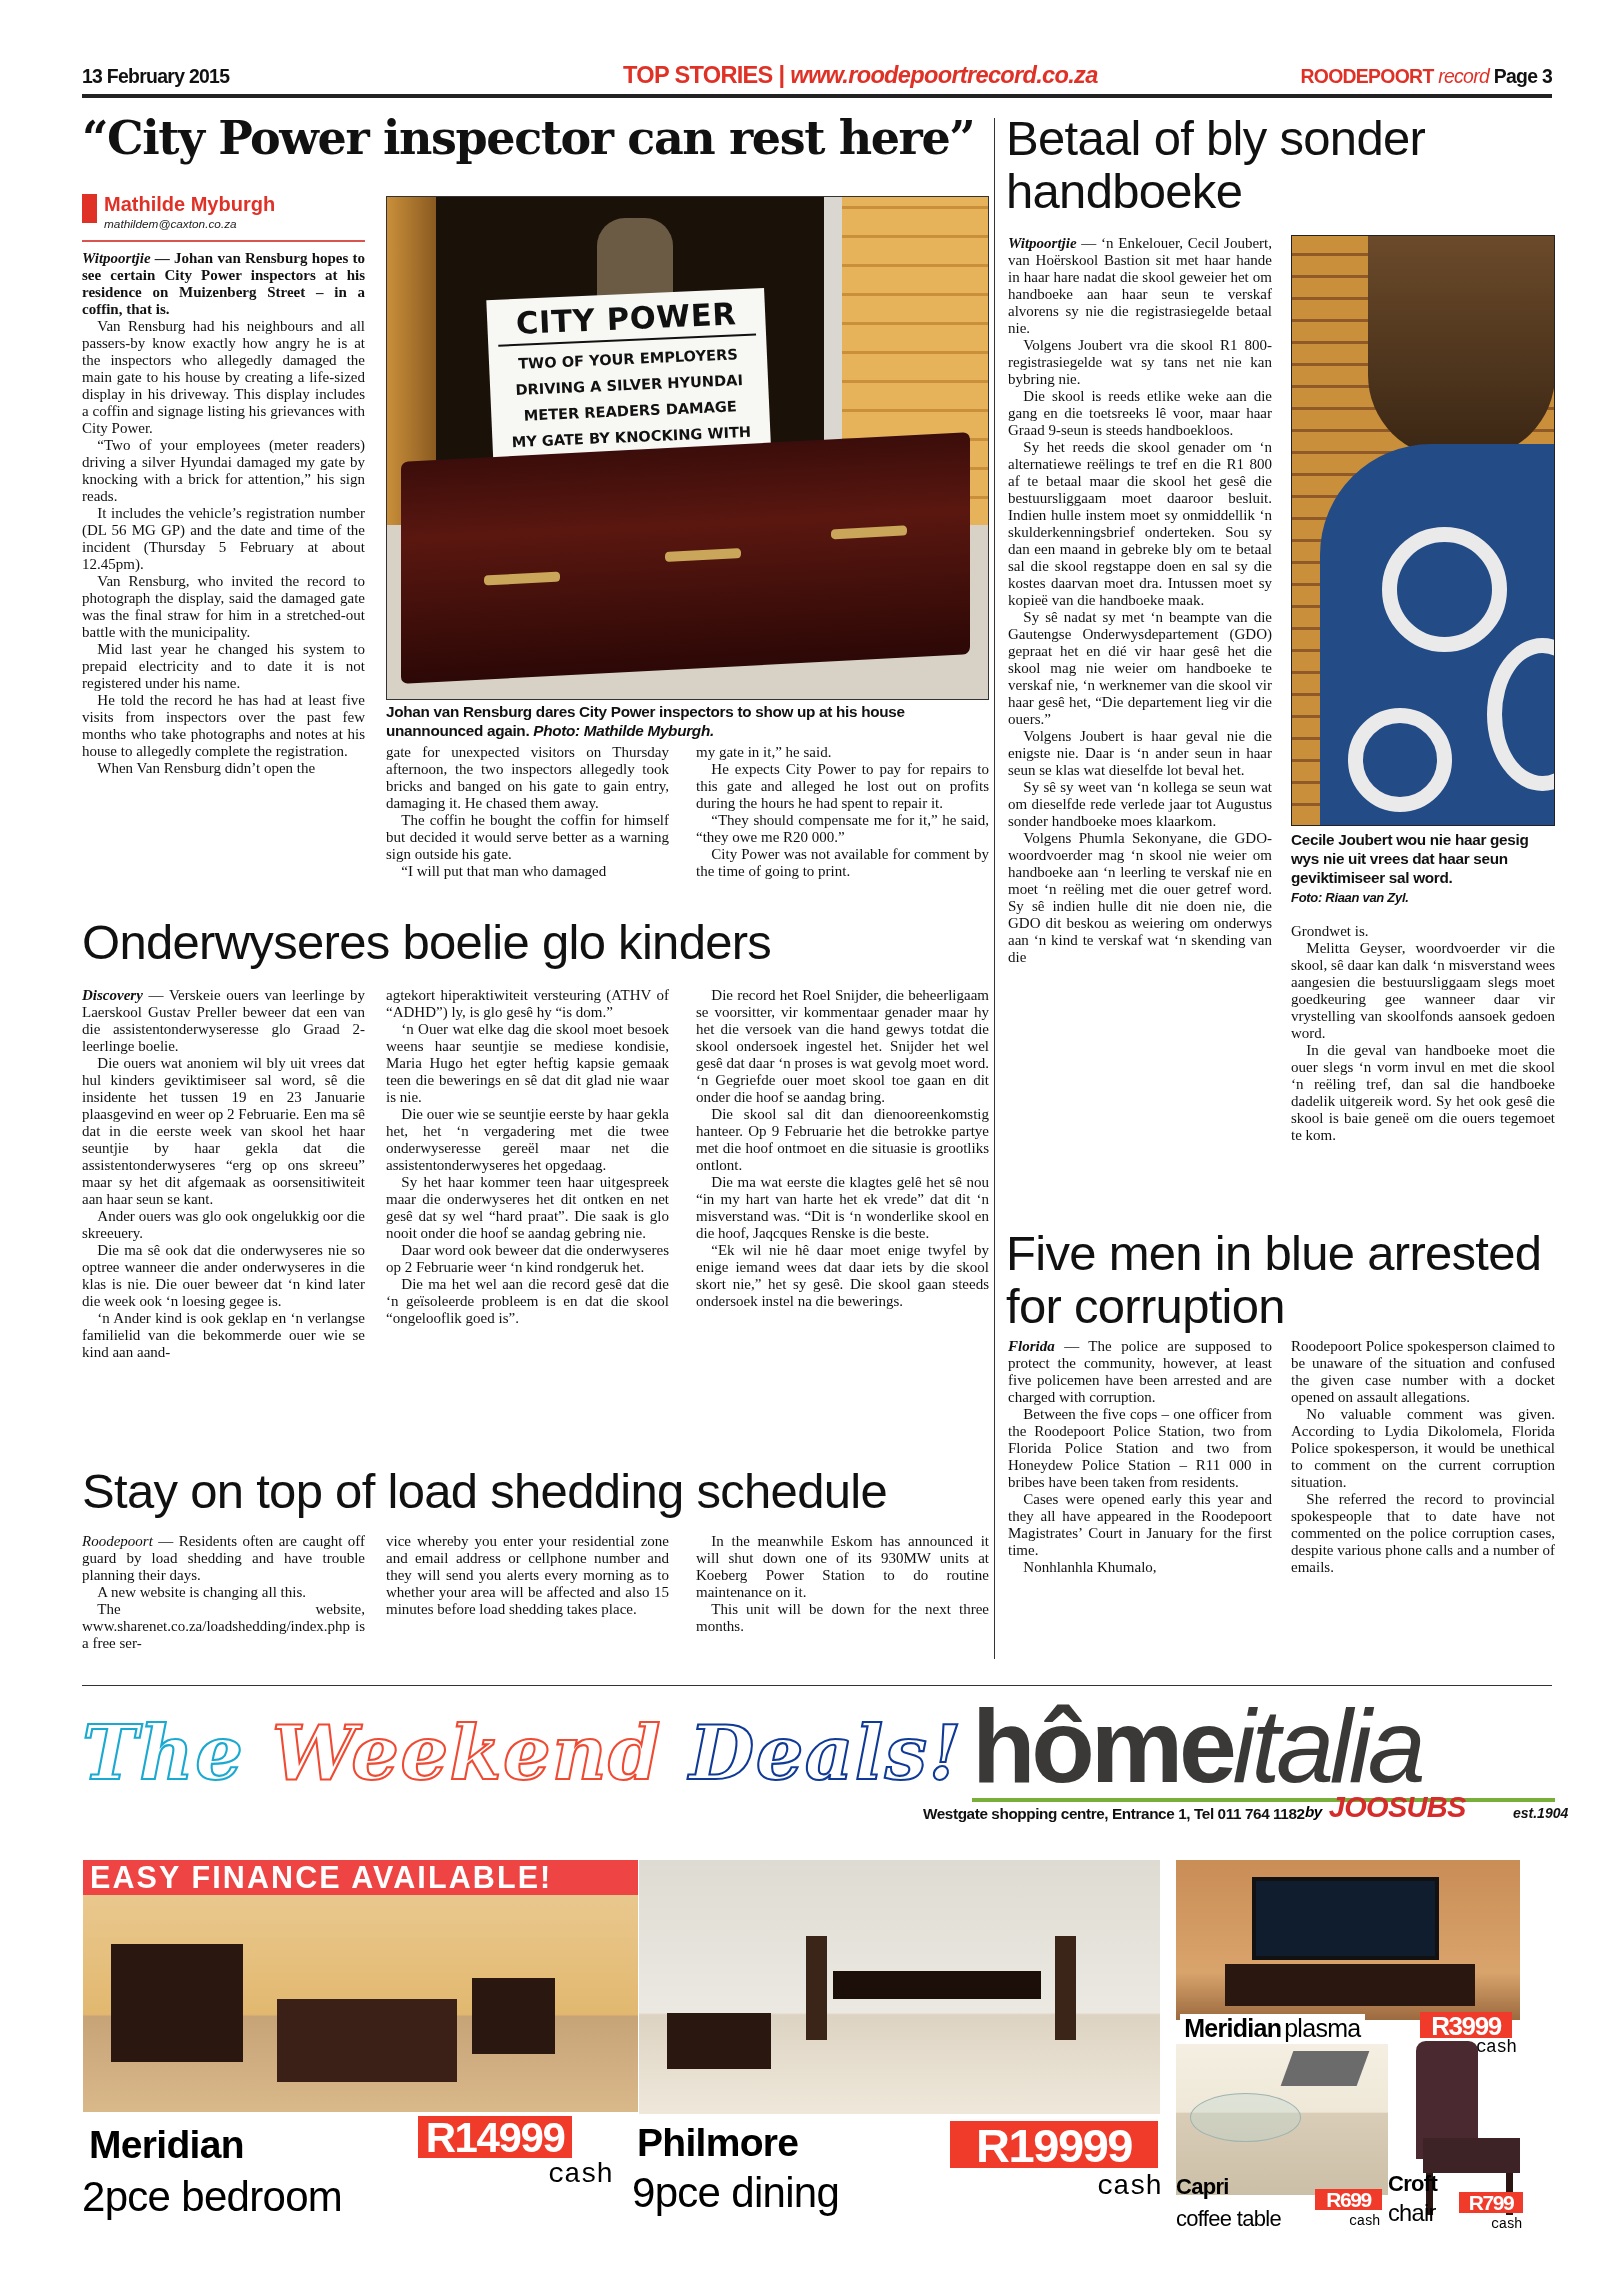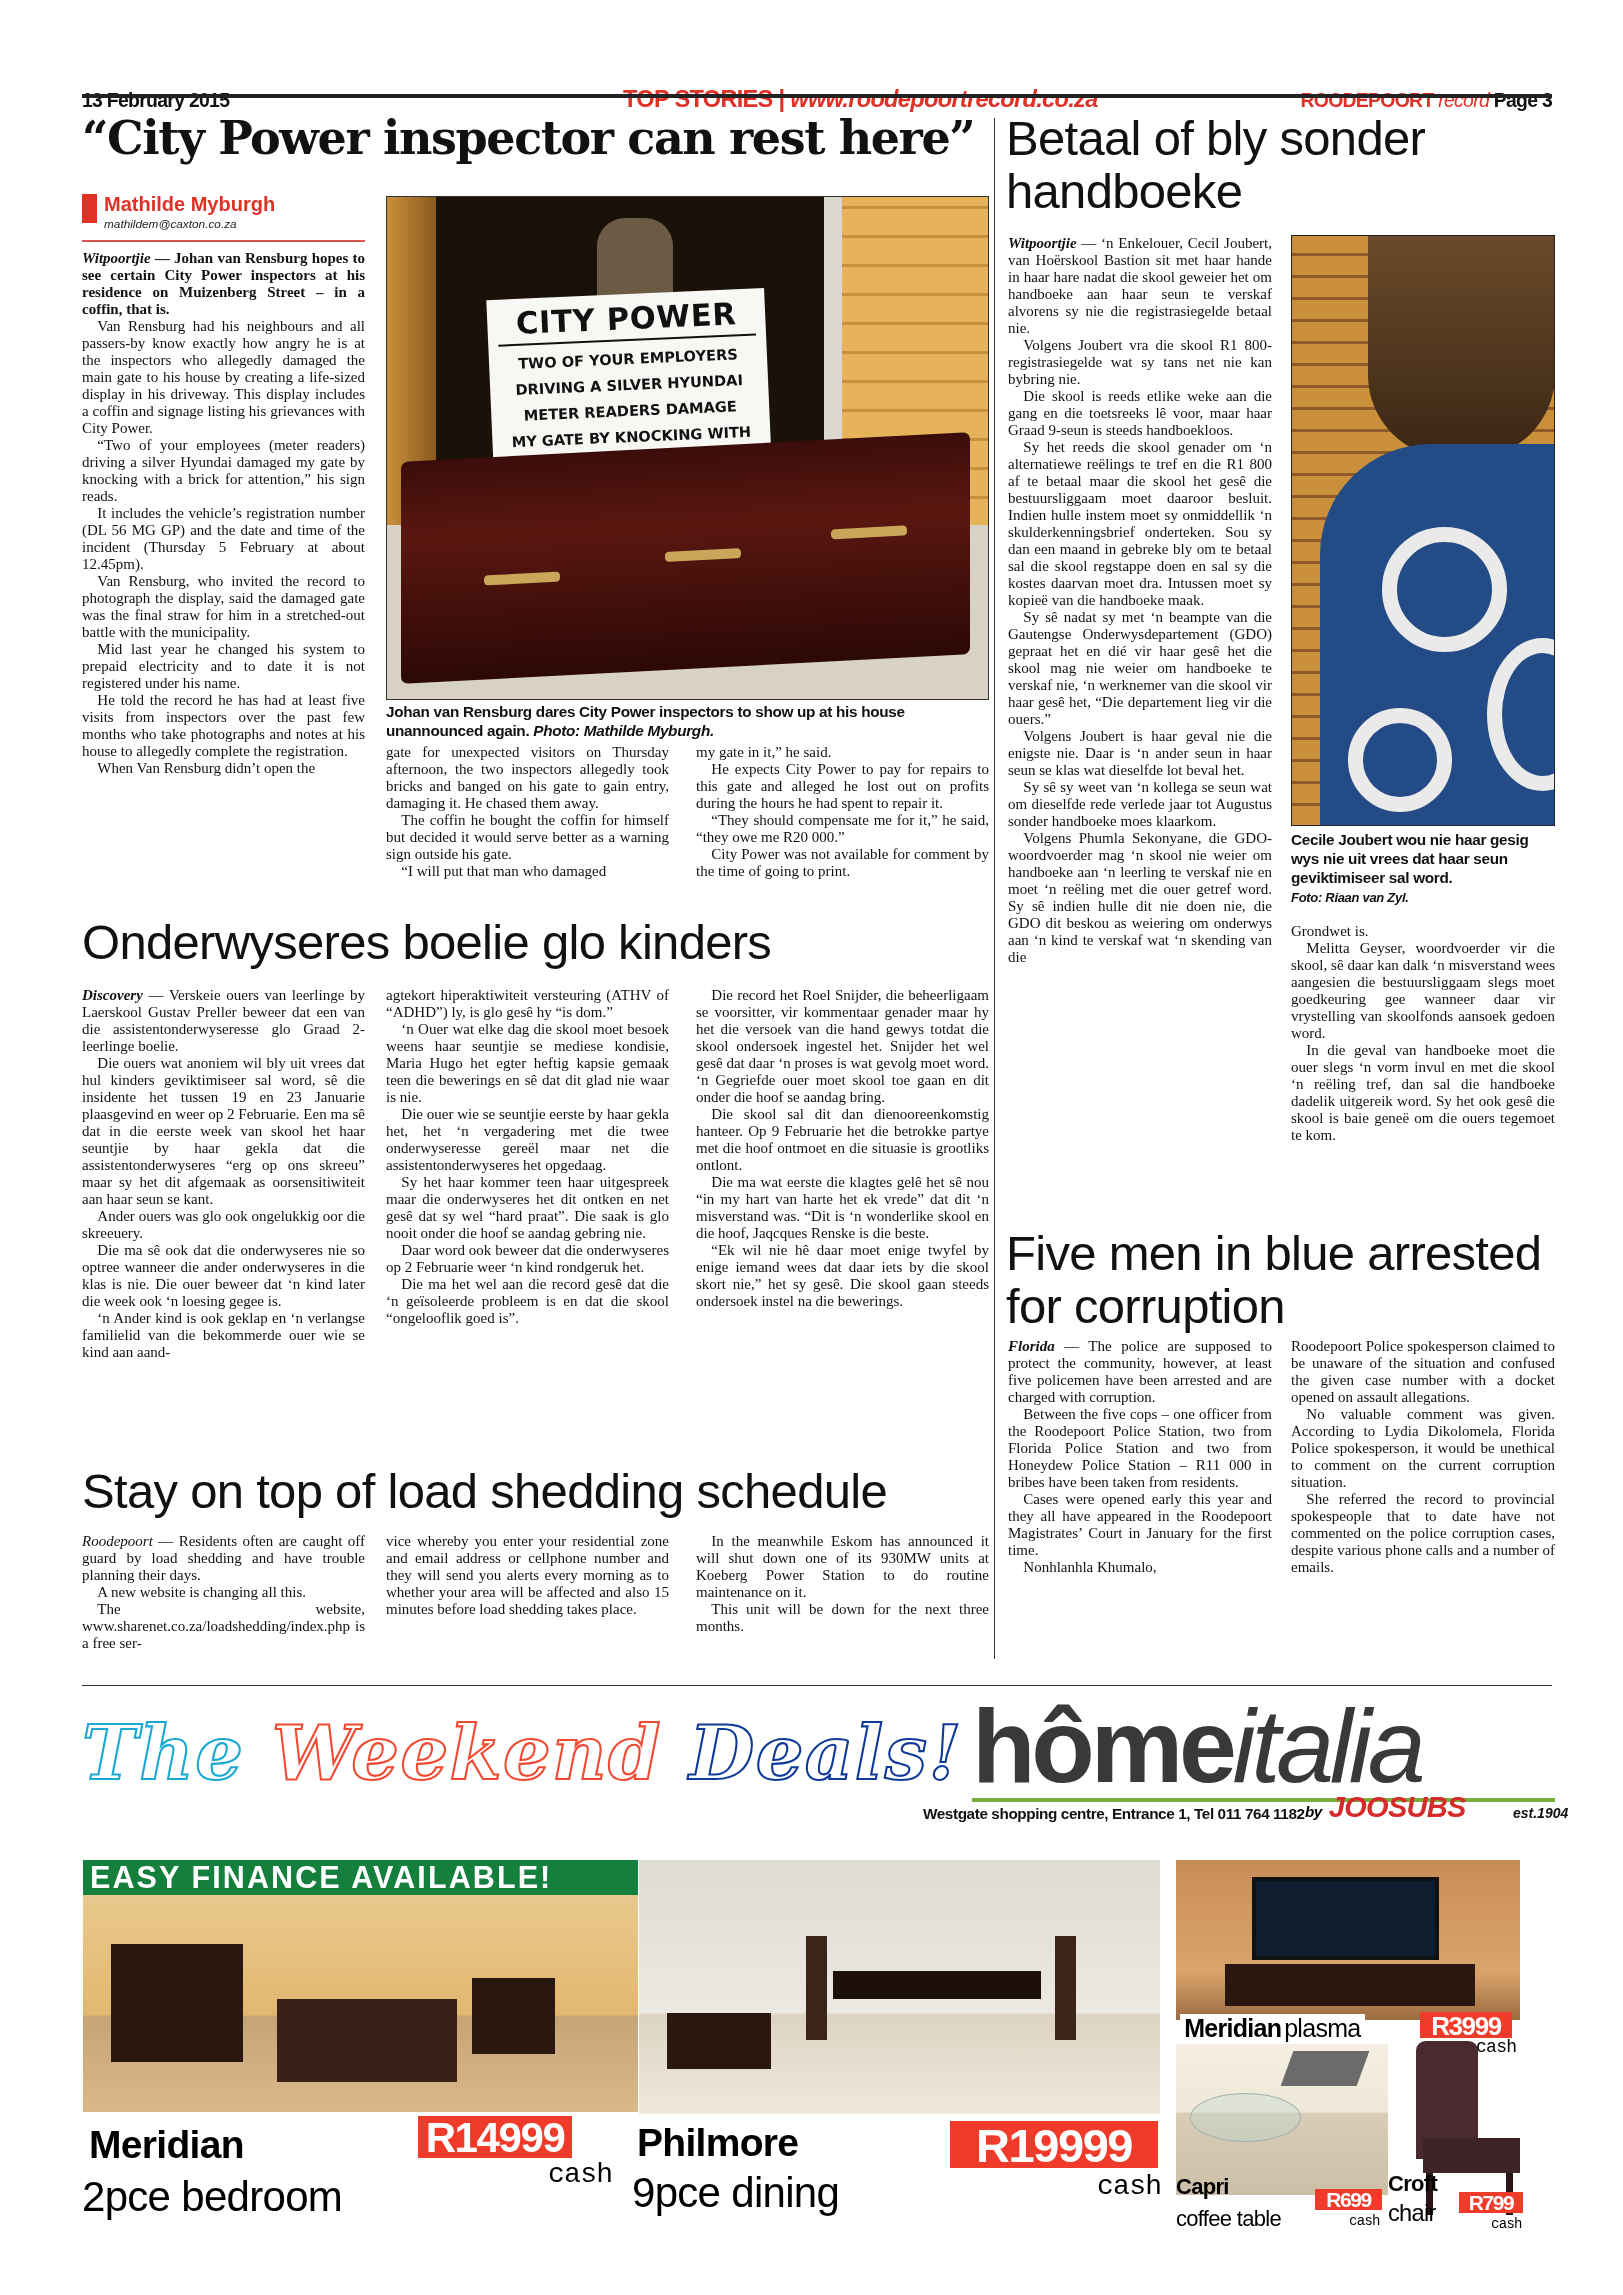--- a/index.html
+++ b/index.html
@@ -1,21 +1,21 @@
 <!DOCTYPE html>
 <html style="font-size:11px"><head>
 <meta charset="utf-8">
 <style>
   * { box-sizing: border-box; margin: 0; padding: 0; }
   body { width: 1624px; height: 2295px; background: #fff; position: relative; overflow: hidden; font-family: "Liberation Serif", serif; color: #111; }
   .abs { position: absolute; }
   .sans { font-family: "Liberation Sans", sans-serif; }
   .red { color: #e03127; }
   
-  .masthead { left: 82px; top: 62px; width: 1470px; height: 28px; font-size: 19.4px; font-weight: bold; font-stretch: condensed; margin-top: 24px; }
+  .masthead { left: 82px; top: 62px; width: 1470px; height: 28px; font-size: 19.4px; font-weight: bold; font-stretch: condensed; }
   .masthead .date { position: absolute; left: 0; top: 2.8px; letter-spacing: -0.7px; }
   .masthead .center { position: absolute; left: 541px; top: 0; font-size: 23.6px; letter-spacing: -0.7px; }
   .masthead .right { position: absolute; right: 0; top: 2.8px; letter-spacing: -0.7px; }
   .rule { left: 82px; top: 94px; width: 1470px; height: 3.5px; background: #222; }
   .vrule { width: 1.4px; background: #333; }
   .hrule { height: 1.4px; background: #999; }
   
   .h1 { font-family: "DejaVu Serif", serif; font-weight: bold; font-size: 46px; letter-spacing: -1.4px; white-space: nowrap; }
   .h2 { font-family: "Liberation Sans", sans-serif; font-size: 49px; line-height: 53px; letter-spacing: -0.7px; color: #111; }
   
@@ -52,21 +52,21 @@
   .ad-title .c1 { -webkit-text-stroke-color: #1aa9d1; }
   .ad-title .c2 { -webkit-text-stroke-color: #f04a32; }
   .ad-title .c3 { -webkit-text-stroke-color: #0f3a97; }
   .brand { left: 972px; top: 1694px; width: 583px; height: 111px; }
   .brand .logo { position: absolute; left: 0; top: 0; font-family: "Liberation Sans", sans-serif; font-weight: bold; font-size: 104px; letter-spacing: -4.2px; color: #3b3838; line-height: 104px; }
   .brand .logo i { font-weight: normal; }
   .brand .bar { position: absolute; left: 0; top: 104px; width: 583px; height: 4.2px; background: #7aae3a; }
   .brand-info { left: 923px; top: 1805px; font-family: "Liberation Sans", sans-serif; font-weight: bold; font-size: 15.3px; letter-spacing: -0.4px; }
   .brand-by { left: 1305px; top: 1791px; font-family: "Liberation Sans", sans-serif; font-weight: bold; font-size: 29px; color: #d52b2b; letter-spacing: -0.7px; font-style: italic; }
   .brand-est { left: 1513px; top: 1805px; font-family: "Liberation Sans", sans-serif; font-weight: bold; font-style: italic; font-size: 14px; }
-  .finance { left: 83px; top: 1860px; width: 555px; height: 35px; background: #15803d; color: #fff; font-family: "Liberation Sans", sans-serif; font-weight: bold; font-size: 30.5px; line-height: 35px; letter-spacing: 2.1px; padding-left: 7px; white-space: nowrap; }
+  .finance { left: 83px; top: 1860px; width: 555px; height: 35px; background: #ef4444; color: #fff; font-family: "Liberation Sans", sans-serif; font-weight: bold; font-size: 30.5px; line-height: 35px; letter-spacing: 2.1px; padding-left: 7px; white-space: nowrap; }
   .room { position: absolute; overflow: hidden; }
   .room1 { left: 83px; top: 1895px; width: 555px; height: 217px; background: linear-gradient(180deg, #e9c88e 0%, #e2b86f 55%, #c7a478 56%, #d9b88a 100%); }
   .room2 { left: 639px; top: 1860px; width: 521px; height: 254px; background: linear-gradient(180deg, #dedbd3 0%, #ece9e2 60%, #ddd3c3 61%, #efe8da 100%); }
   .room3 { left: 1176px; top: 1860px; width: 344px; height: 160px; background: linear-gradient(180deg, #c98d56 0%, #d9a46c 70%, #9b6a3f 100%); }
   .room4 { left: 1176px; top: 2044px; width: 212px; height: 151px; background: linear-gradient(180deg, #f4efe2 0%, #efe8d8 45%, #d9cdb7 46%, #cbbfa8 100%); }
   .furn { position: absolute; background: #2a1710; }
   .chair { left: 1409px; top: 2041px; width: 111px; height: 174px; }
   .chair .back { position: absolute; left: 7px; top: 0; width: 62px; height: 118px; background: #4a2a30; border-radius: 9.7px 9.7px 0 0; }
   .chair .seat { position: absolute; left: 14px; top: 97px; width: 97px; height: 35px; background: #3d2226; }
   .chair .leg { position: absolute; width: 7px; height: 42px; background: #2b1613; top: 132px; }

